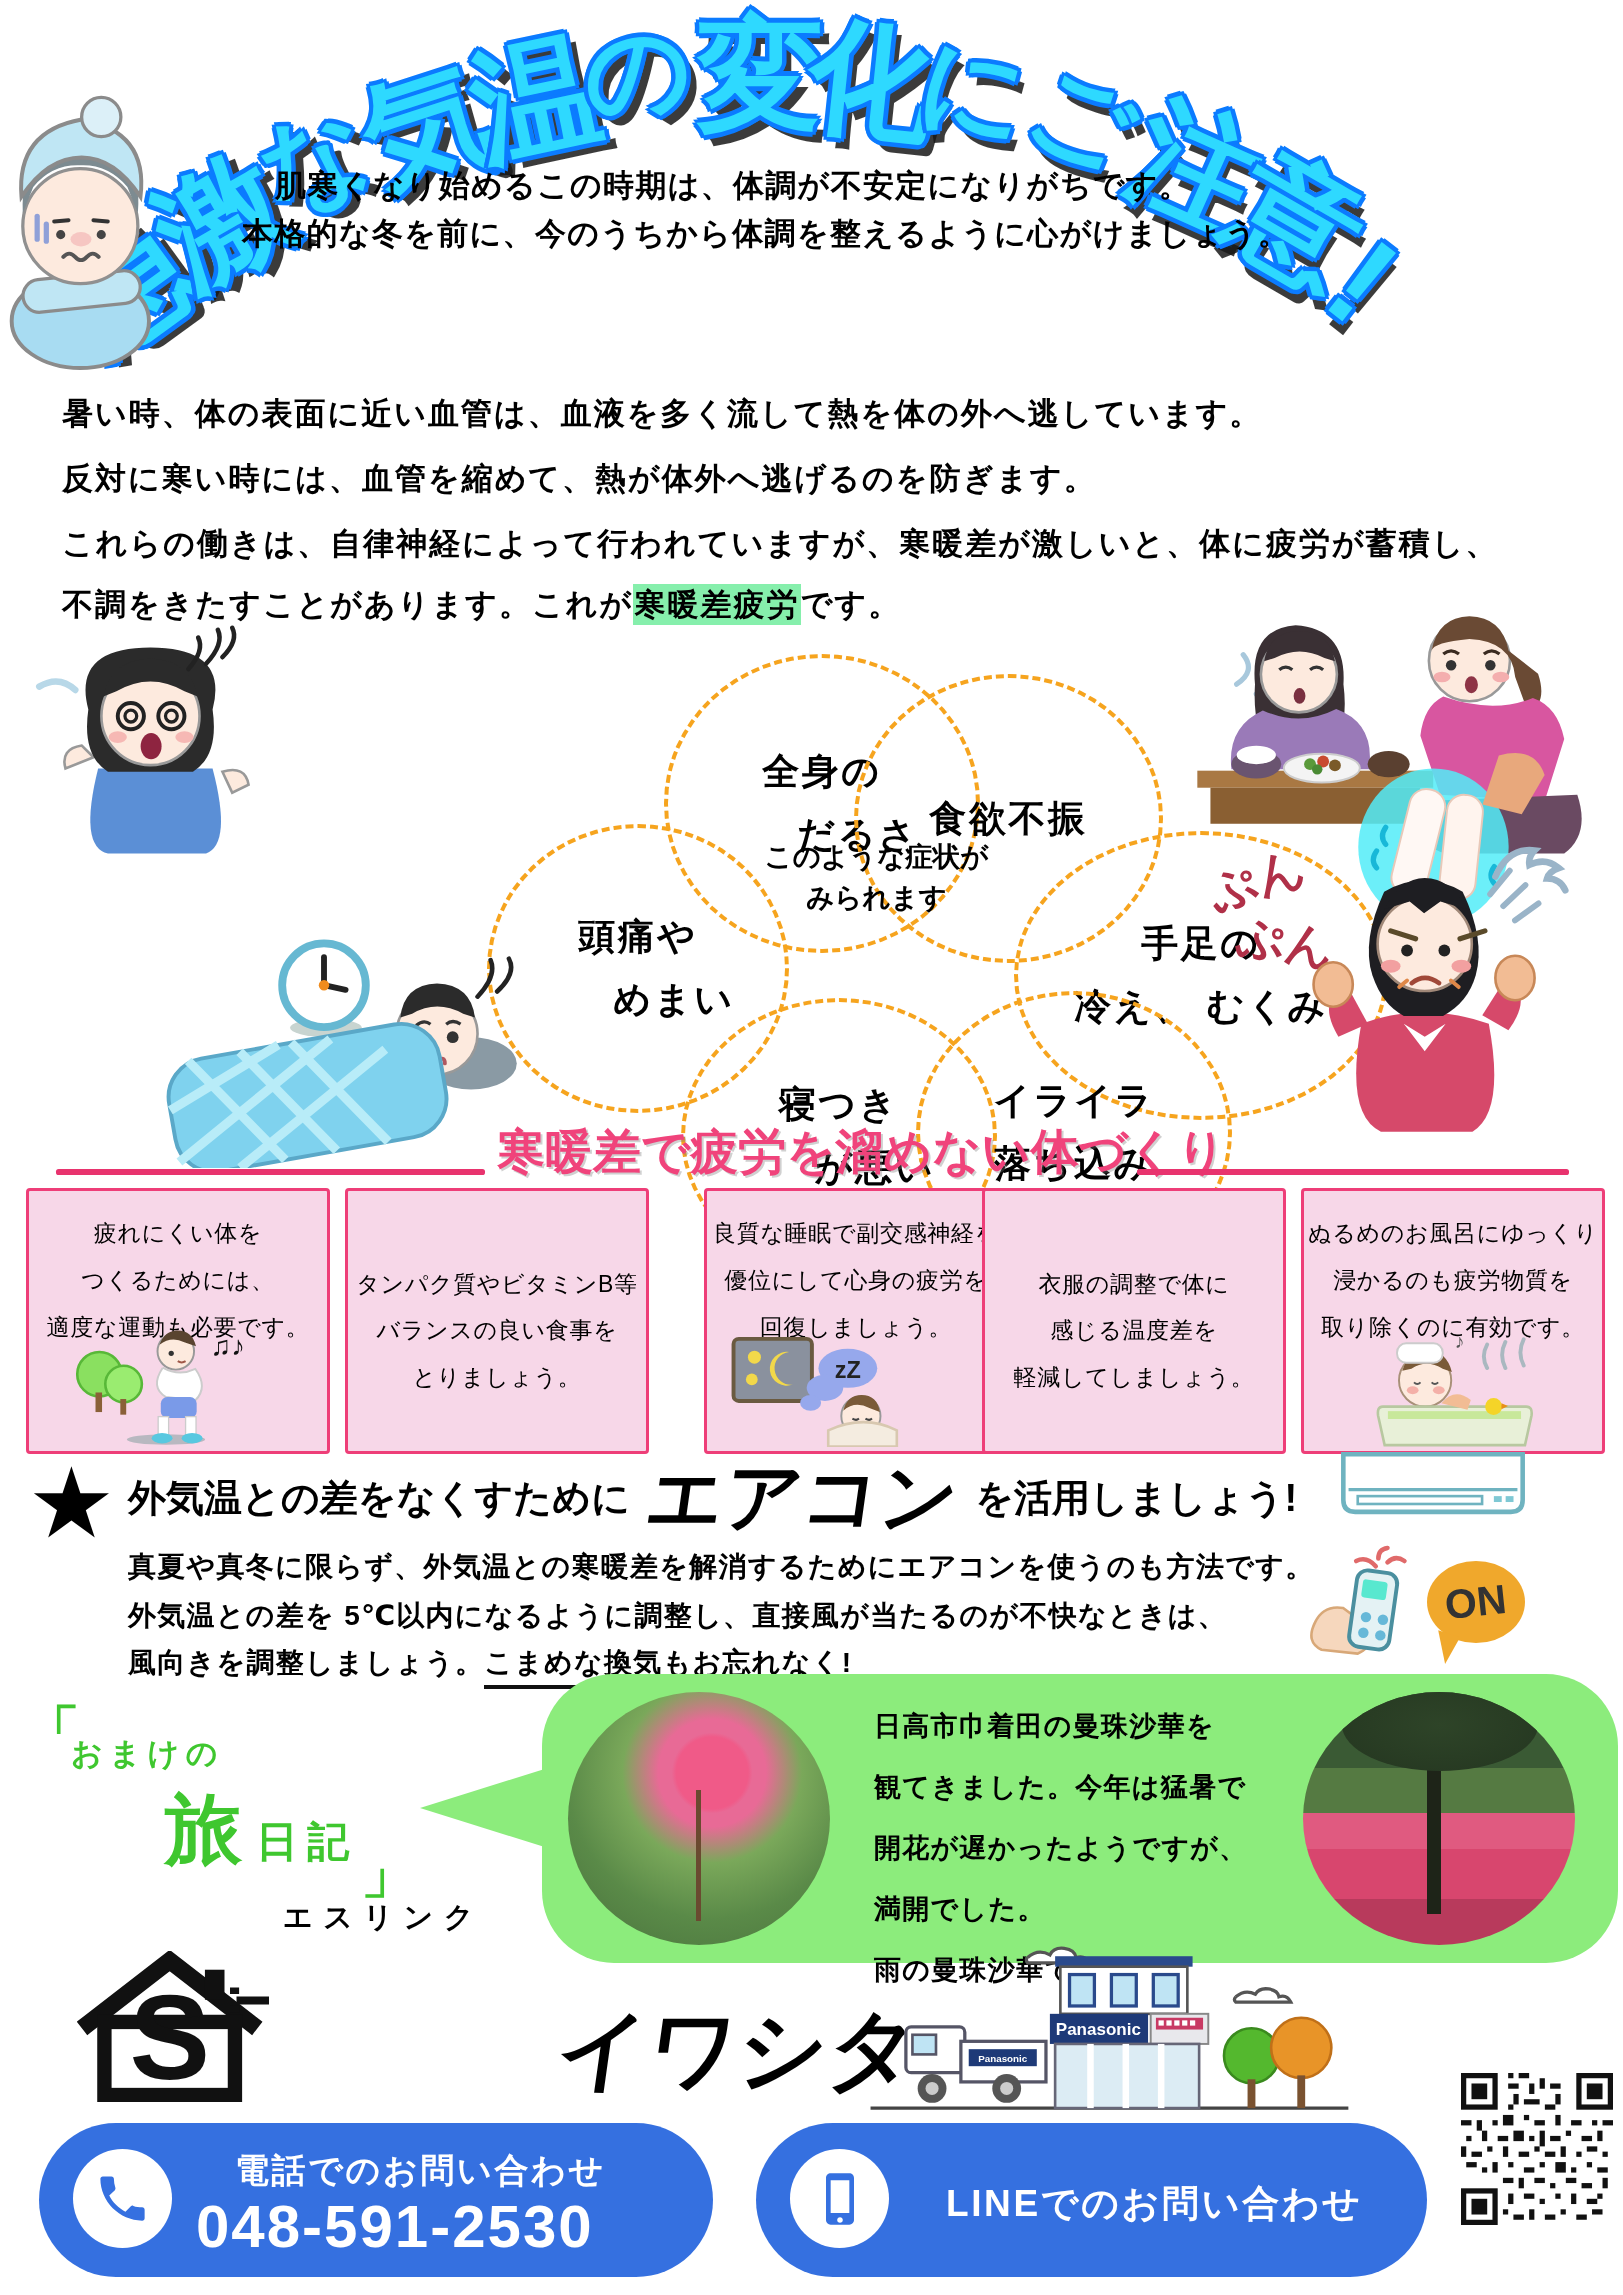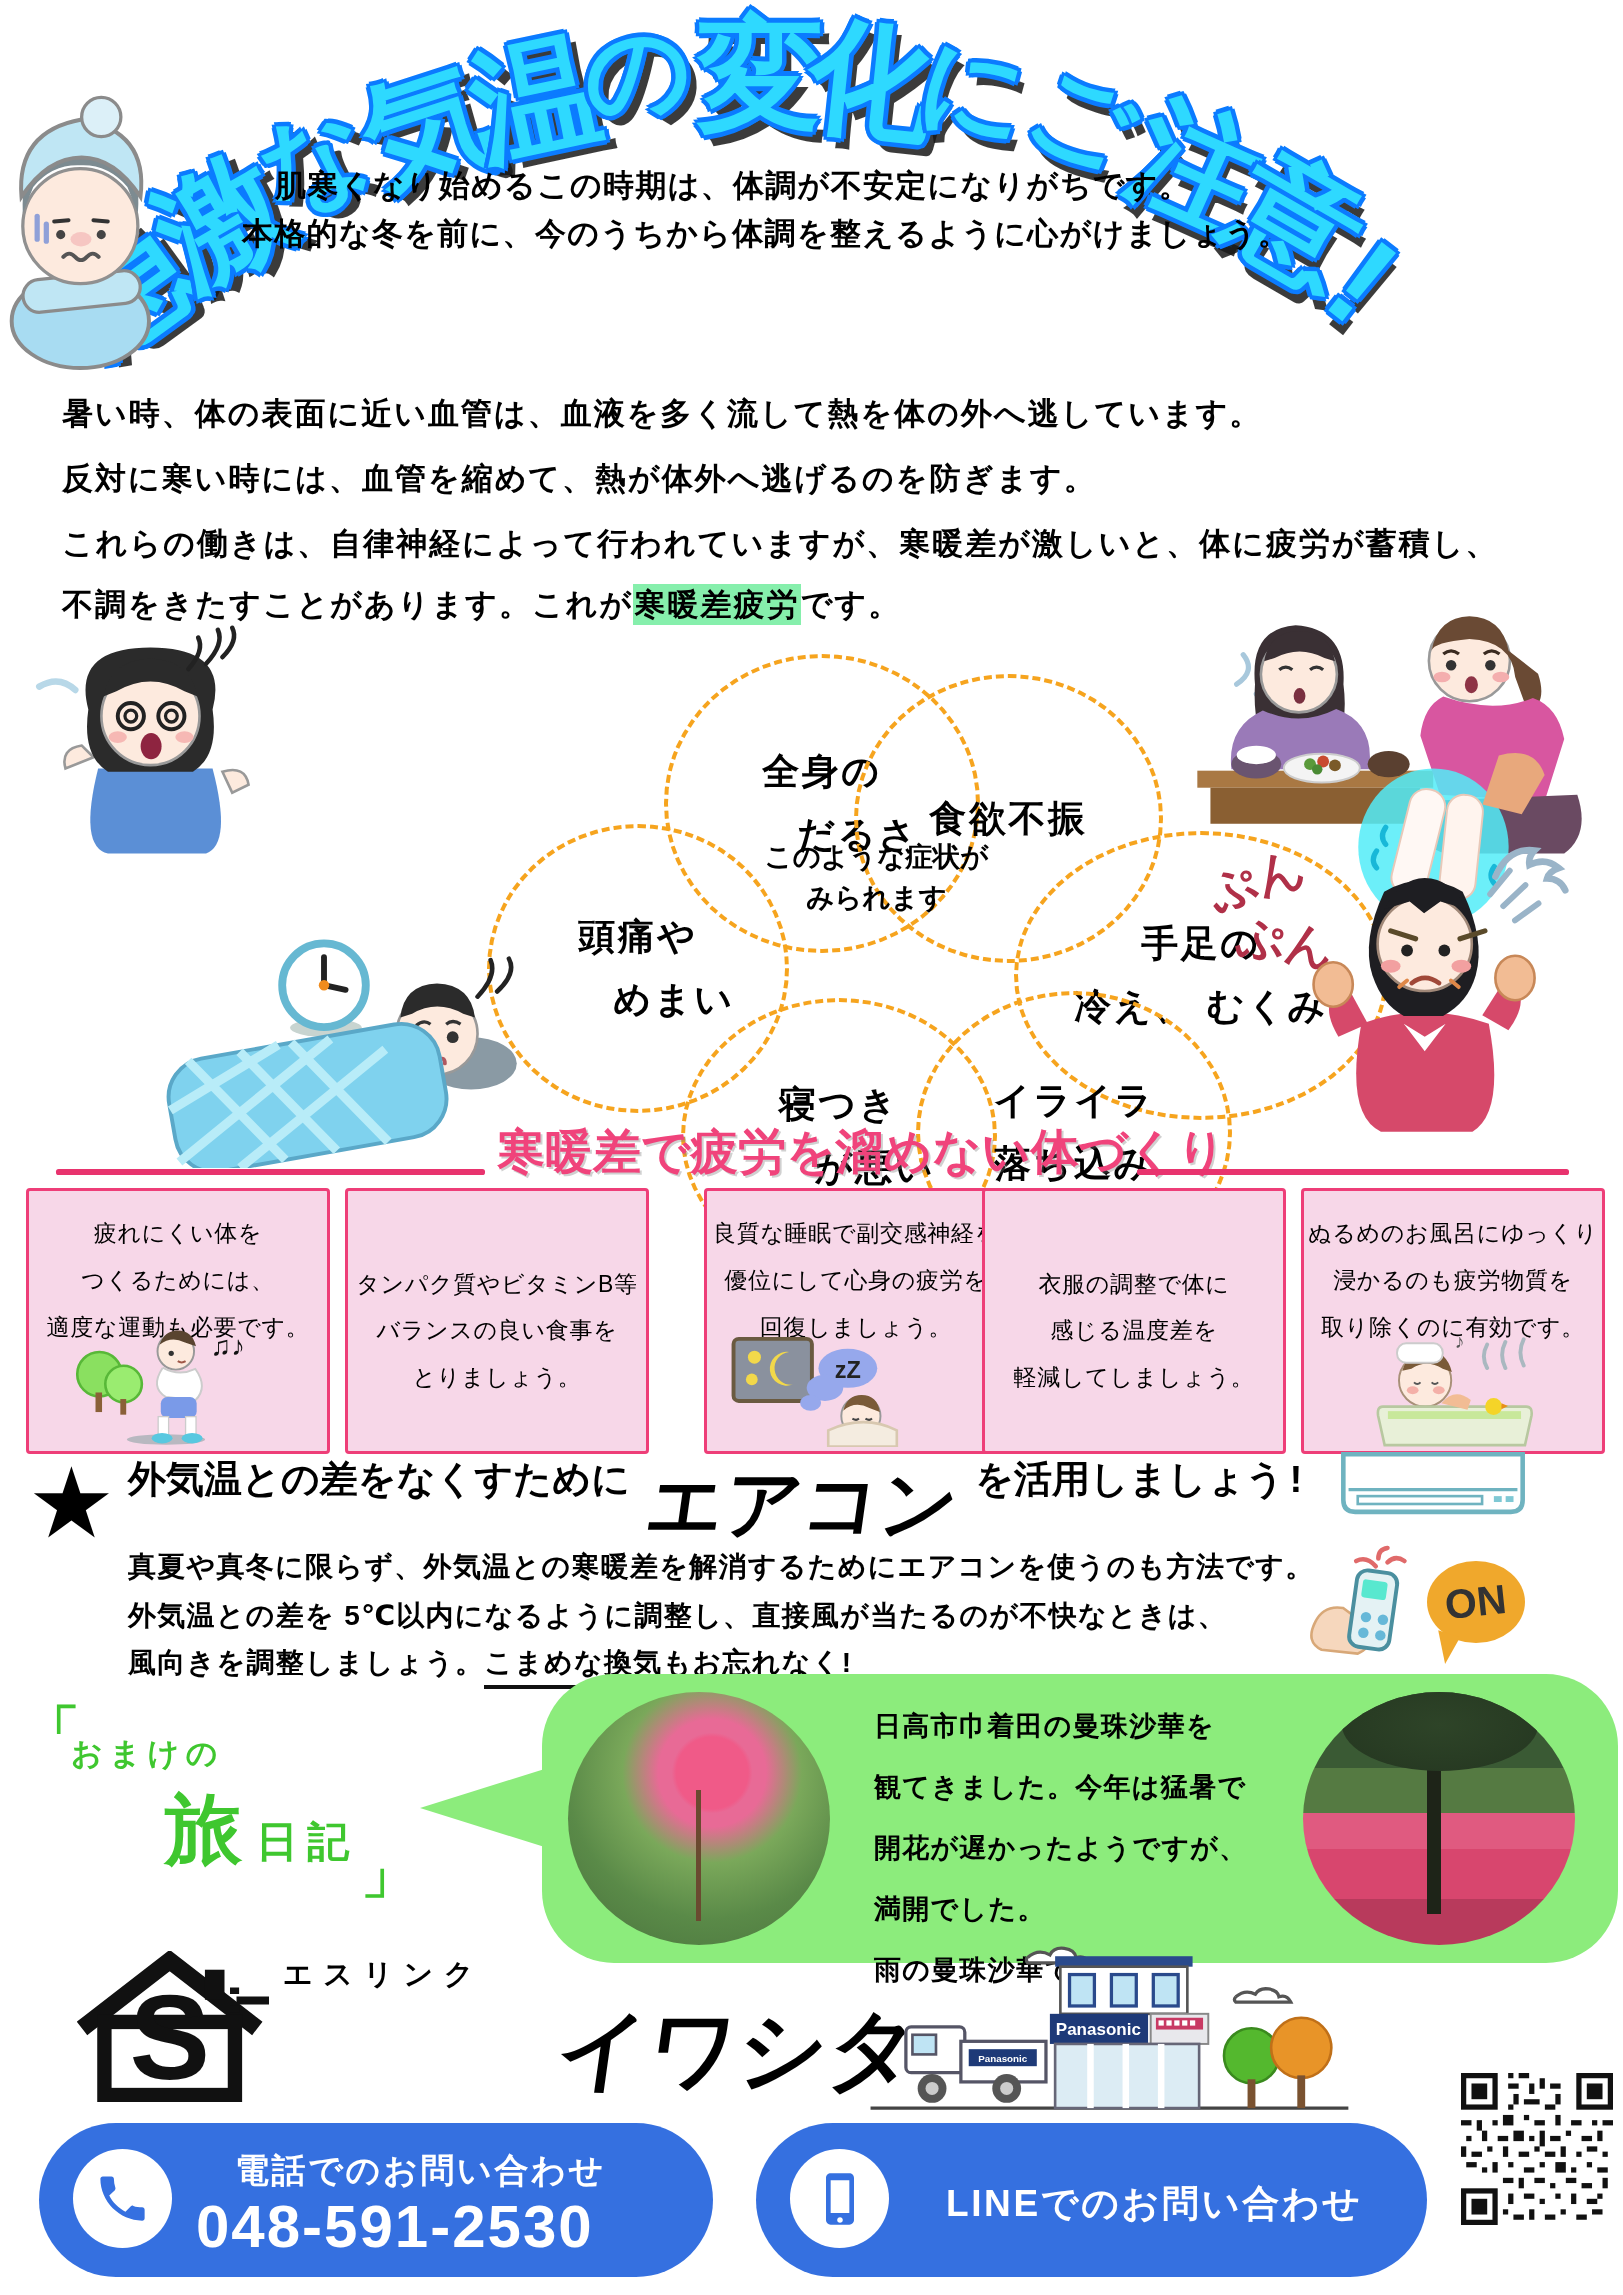--- a/index.html
+++ b/index.html
@@ -26,21 +26,21 @@
   .punpun span{display:block;font-size:48px;font-weight:900;color:#b03048;line-height:1.2;}
   
   .tips-title{font-size:48px;font-weight:900;color:#f0437b;text-align:center;white-space:nowrap;
     text-shadow:2px 2px 0 rgba(120,120,120,.35);}
   .tline{height:5.9px;background:#e8336e;border-radius:2.6px;}
   .card{background:#f7d7e8;border:3.9px solid #ee3e78;border-radius:4px;overflow:hidden;}
   .card .txt{position:absolute;left:0;right:0;text-align:center;}
   .card .txt p{margin:15.7px 0;font-size:23px;letter-spacing:0.7px;white-space:nowrap;}
   
   .star{font-size:98px;line-height:1;}
-  .ac-head{display:flex;align-items:flex-start;font-family:Liberation Mono, monospace;}
+  .ac-head{display:flex;align-items:center;}
   .ac-head .pre,.ac-head .post{font-size:38px;font-weight:900;white-space:nowrap;}
   .ac-head .big{font-size:76px;font-weight:900;transform:skewX(-8deg);margin:0 17px;white-space:nowrap;}
   .ac-line{font-size:28px;font-weight:bold;letter-spacing:1.3px;white-space:nowrap;}
   .uline{border-bottom:4.6px solid #111;padding-bottom:6.5px;text-align:center;}
   .on-bubble{background:#f0a82c;border-radius:50%;display:flex;align-items:center;justify-content:center;}
   .on-bubble span{font-size:41px;font-weight:900;color:#333;transform:rotate(-6deg);}
   .on-tail{width:0;height:0;border-left:17px solid transparent;border-right:6.5px solid transparent;
     border-top:30px solid #f0a82c;transform:rotate(18deg);}
   
   .diary-label{color:#3fc72f;font-weight:900;}
@@ -395,21 +395,21 @@
     <p>満開でした。</p>
     <p>雨の曼珠沙華です</p>
   </div>
 
   <svg class="abs" style="left:77px;top:1951px;" width="186" height="151" viewBox="0 0 285 230">
     <path d="M18 110 L142 14 L266 110" fill="none" stroke="#111" stroke-width="26" stroke-linecap="square"></path>
     <rect x="196" y="28" width="30" height="46" fill="#111"></rect>
     <rect x="42" y="108" width="200" height="112" fill="#fff" stroke="#111" stroke-width="22"></rect>
     <text x="142" y="196" text-anchor="middle" font-size="185" font-weight="900" fill="#111">S</text>
   </svg>
-  <div class="abs reading" style="left:283px;top:1955px;">エスリンク</div>
+  <div class="abs reading" style="left:283px;top:1898px;">エスリンク</div>
   <svg class="abs" style="left:230px;top:1981px;" width="52" height="39" viewBox="0 0 80 60">
     <line x1="10" y1="30" x2="60" y2="30" stroke="#111" stroke-width="12"></line>
     <rect x="0" y="10" width="14" height="10" fill="#111"></rect>
       <rect x="0" y="38" width="14" height="10" fill="#111"></rect>
   </svg>
   <div class="abs brand-katakana" style="left:558px;top:1991px;">イワシタ</div>
 
   <svg class="abs" style="left:864px;top:1943px;" width="504" height="177" viewBox="0 0 770 270">
     <line x1="10" y1="252" x2="740" y2="252" stroke="#444" stroke-width="5"></line>
     <path d="M250 22 q16 -14 34 -4 q6 -12 22 -10 q16 2 18 14 q14 -4 20 8 l-94 0 q-4 -6 0 -8" fill="#fff" stroke="#555" stroke-width="5"></path>

